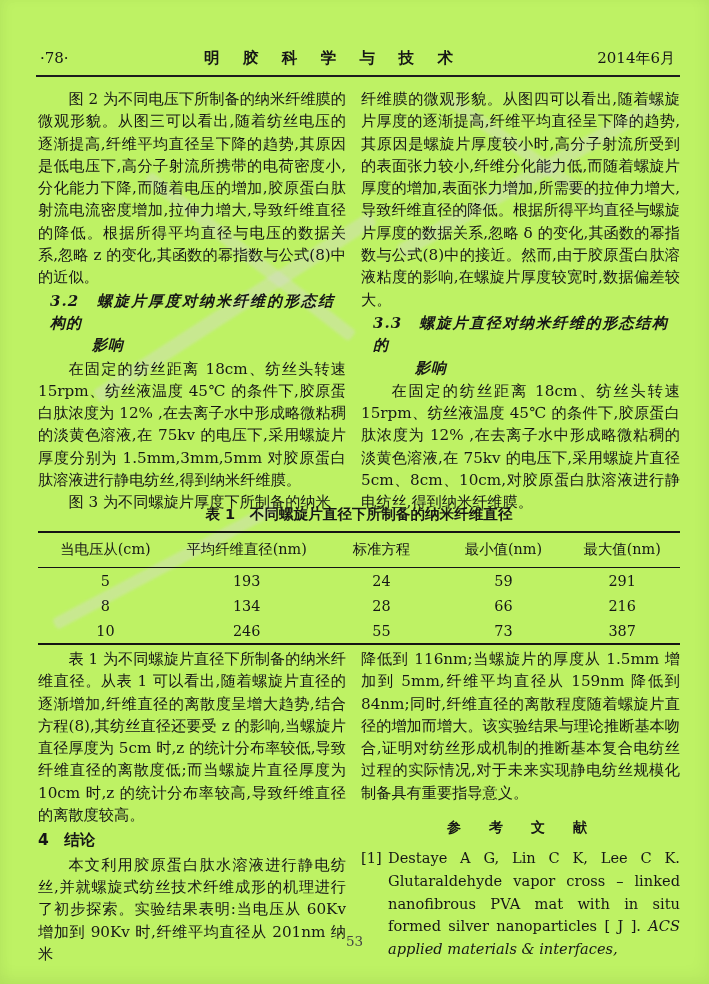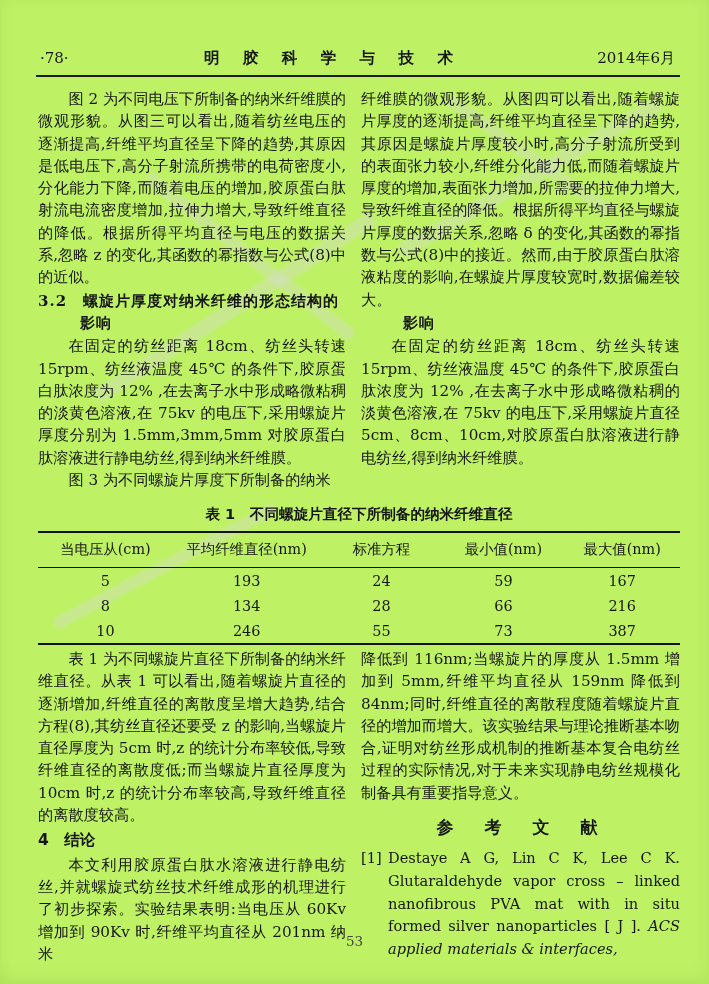--- a/index.html
+++ b/index.html
@@ -32,21 +32,21 @@
   }
   .header-rule{position:absolute;top:75px;left:36px;width:644px;height:2px;background:#1d1d1d;}
 
   .columns{position:absolute;left:38px;top:88px;width:642px;display:flex;gap:15px;justify-content:center;}
   .bottom-columns{position:absolute;left:38px;top:648px;width:642px;display:flex;gap:15px;}
   .col-l{width:308px;}
   .col-r{width:319px;}
   .col-l,.col-r{font-size:15.2px;line-height:22.3px;text-align:justify;}
   p{margin:0;}
   .indent{text-indent:2em;}
-  .sec-heading{font-weight:bold;font-size:15px;letter-spacing:1px;margin:1px 0;}
+  .sec-heading{font-weight:bold;font-style:italic;font-size:15px;letter-spacing:1px;margin:1px 12px;}
   .sec-heading .l2{padding-left:2.8em;}
   .hei{font-family:"DejaVu Sans","Liberation Sans",sans-serif;font-weight:bold;font-style:normal;}
 
   .table-block{position:absolute;left:38px;top:505px;width:642px;}
   .table-title{
     text-align:center;font-size:14.6px;margin-bottom:7px;
     font-family:"DejaVu Sans","Liberation Sans",sans-serif;font-weight:bold;
   }
   table.tbl{
     width:100%;border-collapse:collapse;table-layout:fixed;
@@ -54,21 +54,21 @@
     font-size:14.4px;
   }
   table.tbl th{
     font-weight:normal;border-bottom:1.6px solid #141414;
     padding:7px 0 8px;text-align:center;
   }
   table.tbl td{text-align:center;padding:4.5px 0;}
   .c1{width:21%;}.c2{width:23%;}.c3{width:19%;}.c4{width:19%;}.c5{width:18%;}
 
   .h4-heading{font-size:15.5px;margin:3px 0 2px;}
-  .refs-heading{text-align:center;font-size:17px;letter-spacing:7px;margin:12px 0 9px;}
+  .refs-heading{text-align:center;font-size:14px;letter-spacing:7px;margin:12px 0 9px;}
   .ref-item{position:relative;padding-left:27px;font-size:14.6px;line-height:22.6px;text-align:justify;}
   .ref-marker{position:absolute;left:0;top:0;}
   .journal-italic{font-style:italic;}
 
   .footer-page{position:absolute;top:933px;left:0;width:100%;text-align:center;font-size:13.5px;color:#454545;}
 </style>
 </head>
 <body>
 
 <div class="page">
@@ -92,20 +92,21 @@
       <div class="sec-heading">
         <div>3.2　螺旋片厚度对纳米纤维的形态结构的</div>
         <div class="l2">影响</div>
       </div>
       <p class="indent">在固定的纺丝距离 18cm、纺丝头转速 15rpm、纺丝液温度 45℃ 的条件下,胶原蛋白肽浓度为 12% ,在去离子水中形成略微粘稠的淡黄色溶液,在 75kv 的电压下,采用螺旋片厚度分别为 1.5mm,3mm,5mm 对胶原蛋白肽溶液进行静电纺丝,得到纳米纤维膜。</p>
       <p class="indent">图 3 为不同螺旋片厚度下所制备的纳米</p>
     </div>
     <div class="col-r">
       <p>纤维膜的微观形貌。从图四可以看出,随着螺旋片厚度的逐渐提高,纤维平均直径呈下降的趋势,其原因是螺旋片厚度较小时,高分子射流所受到的表面张力较小,纤维分化能力低,而随着螺旋片厚度的增加,表面张力增加,所需要的拉伸力增大,导致纤维直径的降低。根据所得平均直径与螺旋片厚度的数据关系,忽略 δ 的变化,其函数的幂指数与公式(8)中的接近。然而,由于胶原蛋白肽溶液粘度的影响,在螺旋片厚度较宽时,数据偏差较大。</p>
       <div class="sec-heading">
+        <div>3.3　螺旋片直径对纳米纤维的形态结构的</div>
         <div class="l2">影响</div>
       </div>
       <p class="indent">在固定的纺丝距离 18cm、纺丝头转速 15rpm、纺丝液温度 45℃ 的条件下,胶原蛋白肽浓度为 12% ,在去离子水中形成略微粘稠的淡黄色溶液,在 75kv 的电压下,采用螺旋片直径 5cm、8cm、10cm,对胶原蛋白肽溶液进行静电纺丝,得到纳米纤维膜。</p>
     </div>
   </div>
 
   <div class="table-block">
     <div class="table-title">表 1　不同螺旋片直径下所制备的纳米纤维直径</div>
     <table class="tbl">
       <colgroup>
@@ -123,21 +124,21 @@
           <th>最小值(nm)</th>
           <th>最大值(nm)</th>
         </tr>
       </thead>
       <tbody>
         <tr>
           <td>5</td>
           <td>193</td>
           <td>24</td>
           <td>59</td>
-          <td>167</td>
+          <td>291</td>
         </tr>
         <tr>
           <td>8</td>
           <td>134</td>
           <td>28</td>
           <td>66</td>
           <td>216</td>
         </tr>
         <tr>
           <td>10</td>

